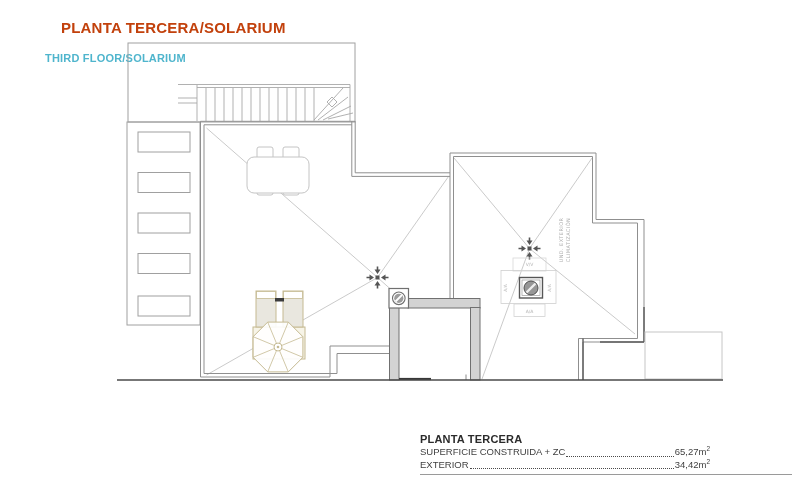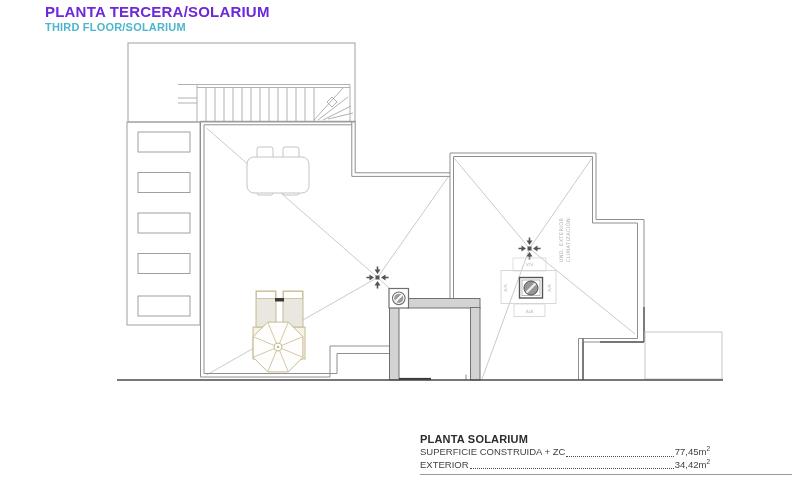--- a/index.html
+++ b/index.html
@@ -1,19 +1,19 @@
 <!DOCTYPE html>
 <html><head>
 <meta charset="utf-8">
 <style>
   html,body{margin:0;padding:0;background:#ffffff;}
   .page{position:relative;width:800px;height:480px;background:#ffffff;overflow:hidden;
         font-family:"Liberation Sans",sans-serif;}
   .hdr{position:absolute;left:45px;top:3px;}
-  .hdr h1{margin:0;font-size:15px;font-weight:bold;color:#6d28d9;letter-spacing:.2px;}
+  .hdr h1{margin:16px;font-size:15px;font-weight:bold;color:#c2410c;letter-spacing:.2px;}
   .hdr h2{margin:1px 0 9px 0;font-size:11px;font-weight:bold;color:#4FB5CD;letter-spacing:.2px;}
   svg.plan{position:absolute;left:0;top:0;}
   .legend{position:absolute;left:420px;top:433px;width:372px;color:#3F3F3F;}
   .legend .ltitle{font-size:11px;font-weight:bold;color:#2B2B2B;letter-spacing:.2px;margin-bottom:1px;}
   .legend .lrow{display:flex;align-items:flex-end;width:290px;font-size:9.5px;line-height:12.5px;justify-content:flex-end;}
   .legend .dots{flex:1;border-bottom:1.6px dotted #4A4A4A;margin:0 1px 2px 1px;}
   .legend .lval{white-space:nowrap;}
   .legend sup{font-size:6.5px;vertical-align:super;line-height:0;}
   .legend .rule{width:372px;border-top:1px solid #9A9A9A;margin-top:3px;}
   text{font-family:"DejaVu Sans",sans-serif;}
@@ -138,25 +138,25 @@
 
     <g fill="#ADADAD">
       <text transform="rotate(-90 563 240)" x="563" y="240" font-size="5" letter-spacing="0.4" text-anchor="middle">UND. EXTERIOR</text>
       <text transform="rotate(-90 569.5 240)" x="569.5" y="240" font-size="5" letter-spacing="0.4" text-anchor="middle">CLIMATIZACIÓN</text>
     </g>
 
     <path d="M117 380 H723" stroke="#4A4A4A" stroke-width="1.7" fill="none"></path>
   </svg>
 
   <div class="legend">
-    <div class="ltitle">PLANTA SOLARIUM</div>
+    <div class="ltitle">PLANTA TERCERA</div>
     <div class="lrow">
       <span>SUPERFICIE CONSTRUIDA + ZC</span>
       <span class="dots"></span>
-      <span class="lval"><span>77,45m</span><sup>2</sup></span>
+      <span class="lval"><span>65,27m</span><sup>2</sup></span>
     </div>
     <div class="lrow">
       <span>EXTERIOR</span>
       <span class="dots"></span>
       <span class="lval"><span>34,42m</span><sup>2</sup></span>
     </div>
     <div class="rule"></div>
   </div>
 
 </div>

